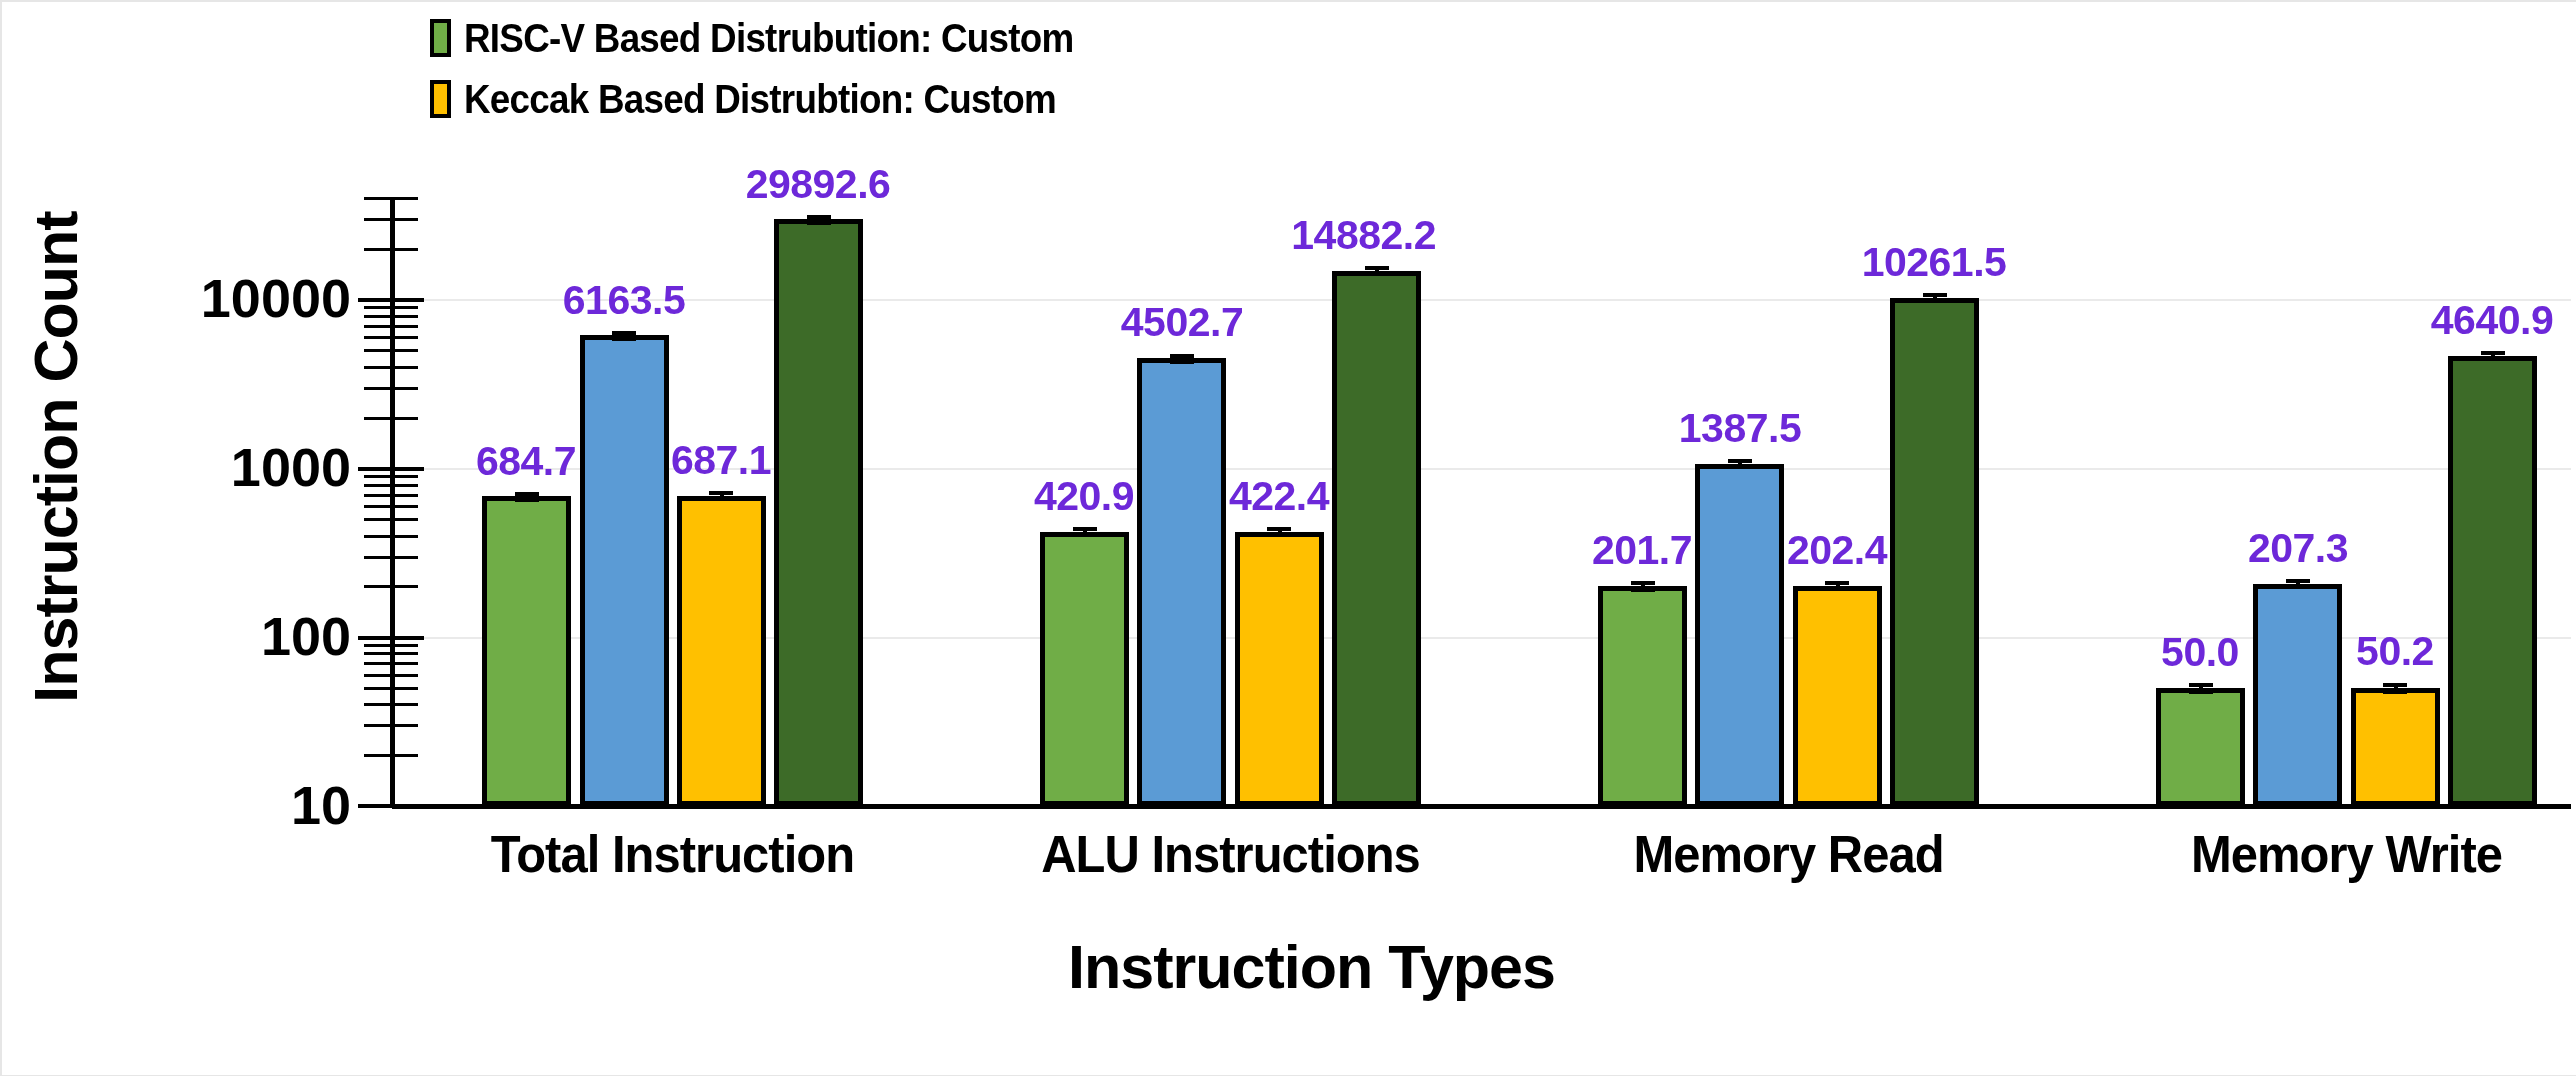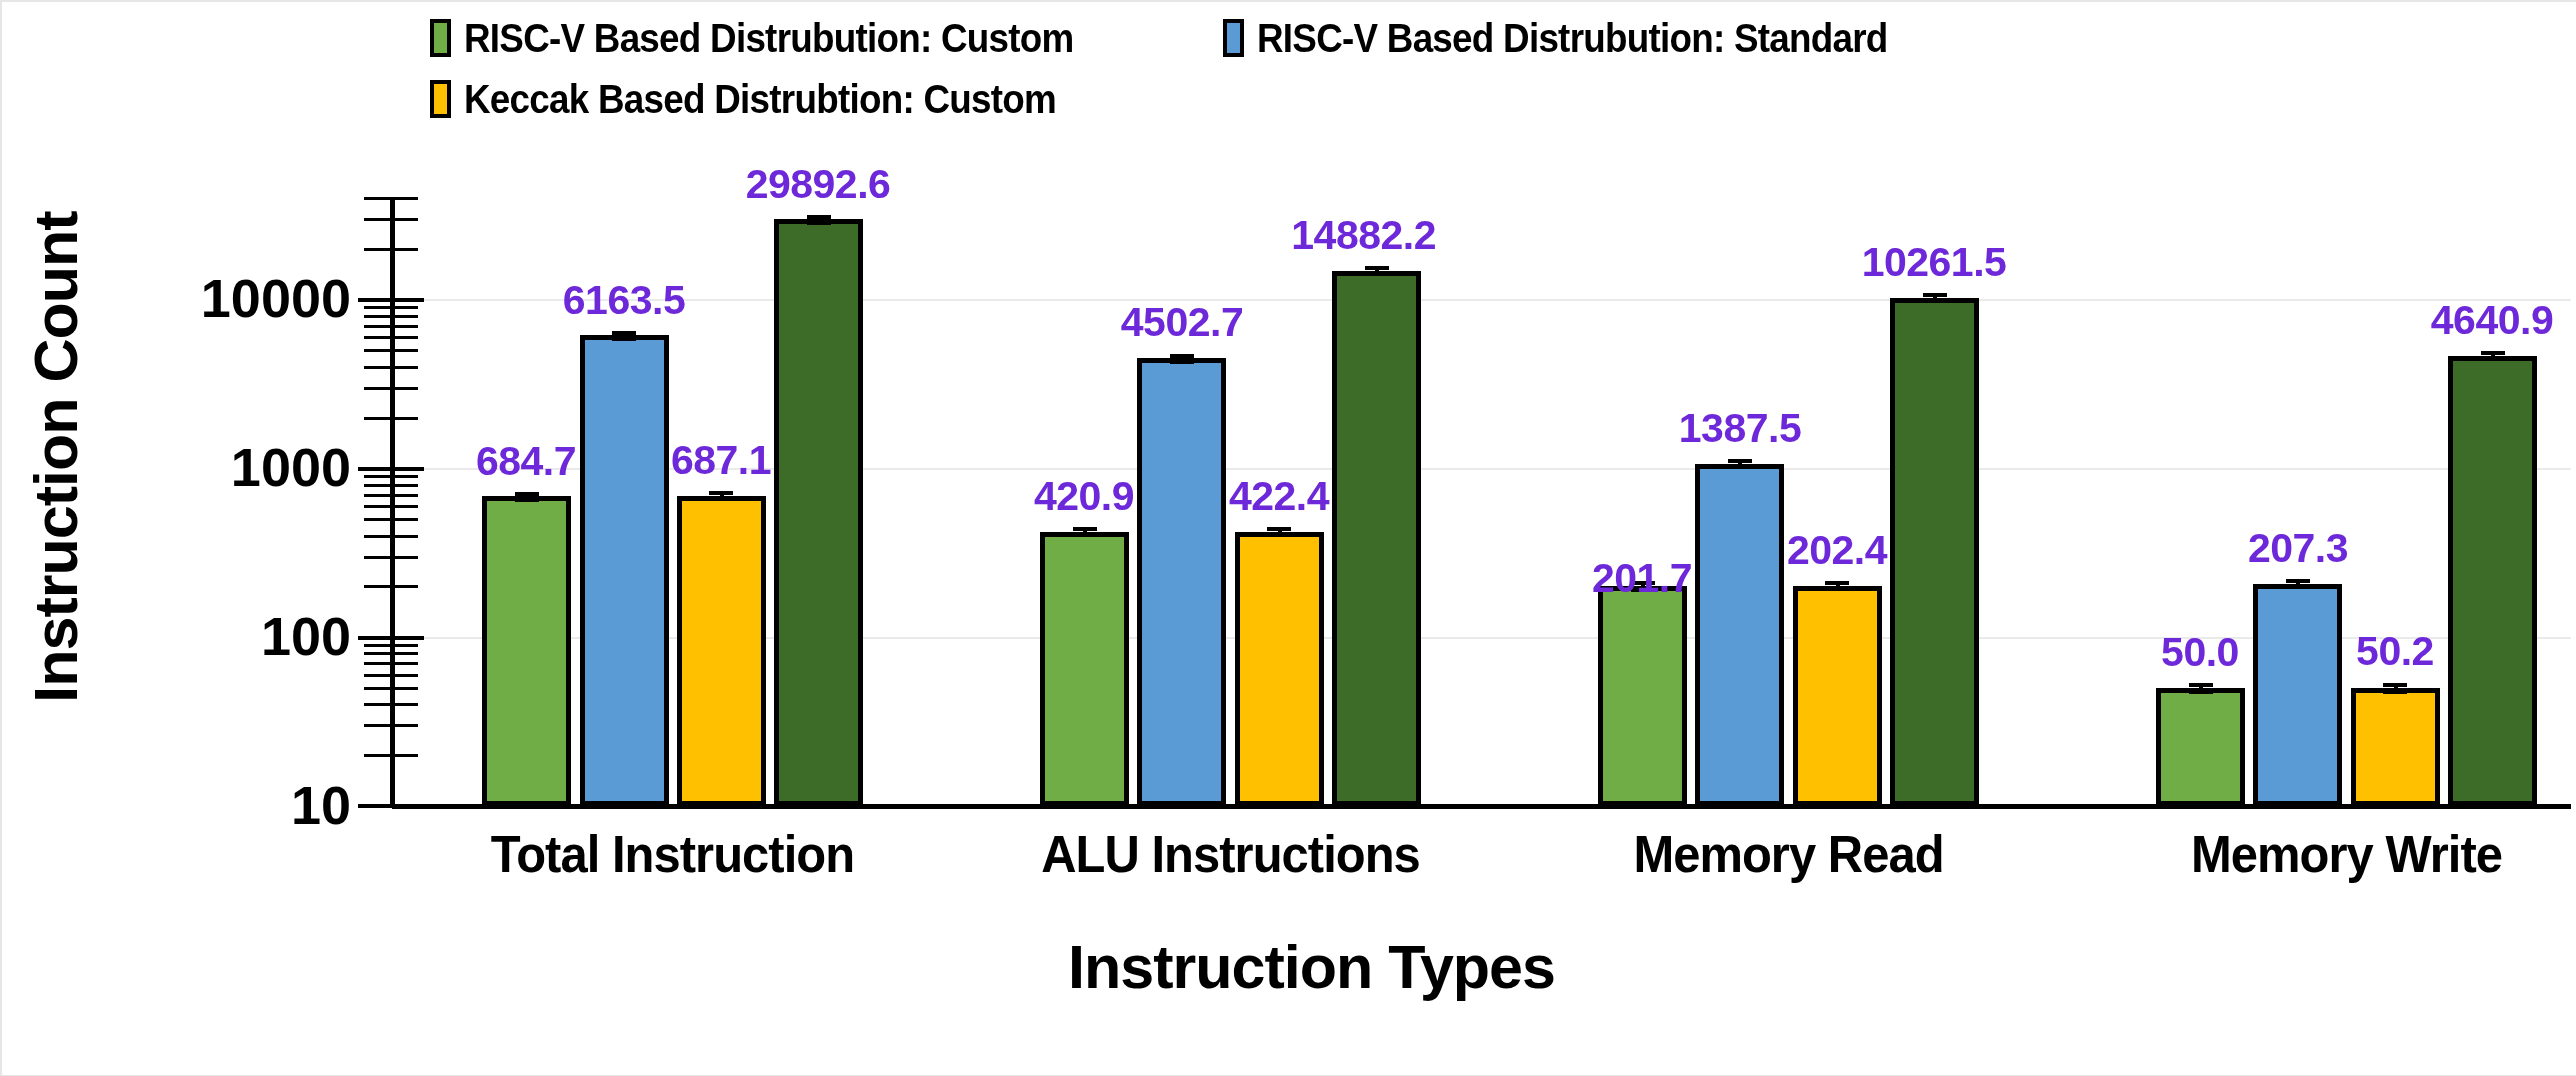--- a/index.html
+++ b/index.html
@@ -95,24 +95,20 @@
 </style>
 </head>
 <body>
 
 <div id="figure">
 
   <div id="legend">
     <div class="legend-row r1 c1">
       <span class="legend-swatch" style="background: rgb(112, 173, 71);"></span>
       <span class="legend-label">RISC-V Based Distrubution: Custom</span>
-    </div>
-    <div class="legend-row r1 c2">
-      <span class="legend-swatch" style="background: rgb(91, 155, 213);"></span>
-      <span class="legend-label">RISC-V Based Distrubution: Standard</span>
     </div>
     <div class="legend-row r2 c1">
       <span class="legend-swatch" style="background: rgb(255, 192, 0);"></span>
       <span class="legend-label">Keccak Based Distrubtion: Custom</span>
     </div>
   </div>
 
   <div id="ylabel">Instruction Count</div>
   <div id="xlabel">Instruction Types</div>
 
@@ -202,21 +198,21 @@
         <div class="valuelabel" style="left: 779px; top: 275px;">422.4</div>
         <div class="bar" title="Keccak Based Distrubtion: Standard / ALU Instructions = 14882.2" style="left: 940px; height: 535px; background: rgb(61, 107, 40);"></div>
         <div class="errbar" style="left: 983px; top: 70px; height: 6px;"></div>
         <div class="errcap" style="left: 973px; top: 68px;"></div>
         <div class="errcap" style="left: 973px; top: 74px;"></div>
         <div class="valuelabel" style="left: 828px; top: 14px; text-align: right;">14882.2</div>
         <div class="bar" title="RISC-V Based Distrubution: Custom / Memory Read = 201.7" style="left: 1206px; height: 220px; background: rgb(112, 173, 71);"></div>
         <div class="errbar" style="left: 1249px; top: 385px; height: 6.5px;"></div>
         <div class="errcap" style="left: 1239px; top: 383px;"></div>
         <div class="errcap" style="left: 1239px; top: 390px;"></div>
-        <div class="valuelabel" style="left: 1142px; top: 329px; margin-top: 28px;">201.7</div>
+        <div class="valuelabel" style="left: 1142px; top: 329px;">201.7</div>
         <div class="bar" title="RISC-V Based Distrubution: Standard / Memory Read = 1068.5" style="left: 1303px; height: 342px; background: rgb(91, 155, 213);"></div>
         <div class="errbar" style="left: 1346px; top: 263px; height: 6.2px;"></div>
         <div class="errcap" style="left: 1336px; top: 261px;"></div>
         <div class="errcap" style="left: 1336px; top: 267px;"></div>
         <div class="valuelabel" style="left: 1240px; top: 207px;">1387.5</div>
         <div class="bar" title="Keccak Based Distrubtion: Custom / Memory Read = 202.4" style="left: 1401px; height: 220px; background: rgb(255, 192, 0);"></div>
         <div class="errbar" style="left: 1444px; top: 384px; height: 6.5px;"></div>
         <div class="errcap" style="left: 1433px; top: 383px;"></div>
         <div class="errcap" style="left: 1433px; top: 389px;"></div>
         <div class="valuelabel" style="left: 1337px; top: 329px;">202.4</div>

